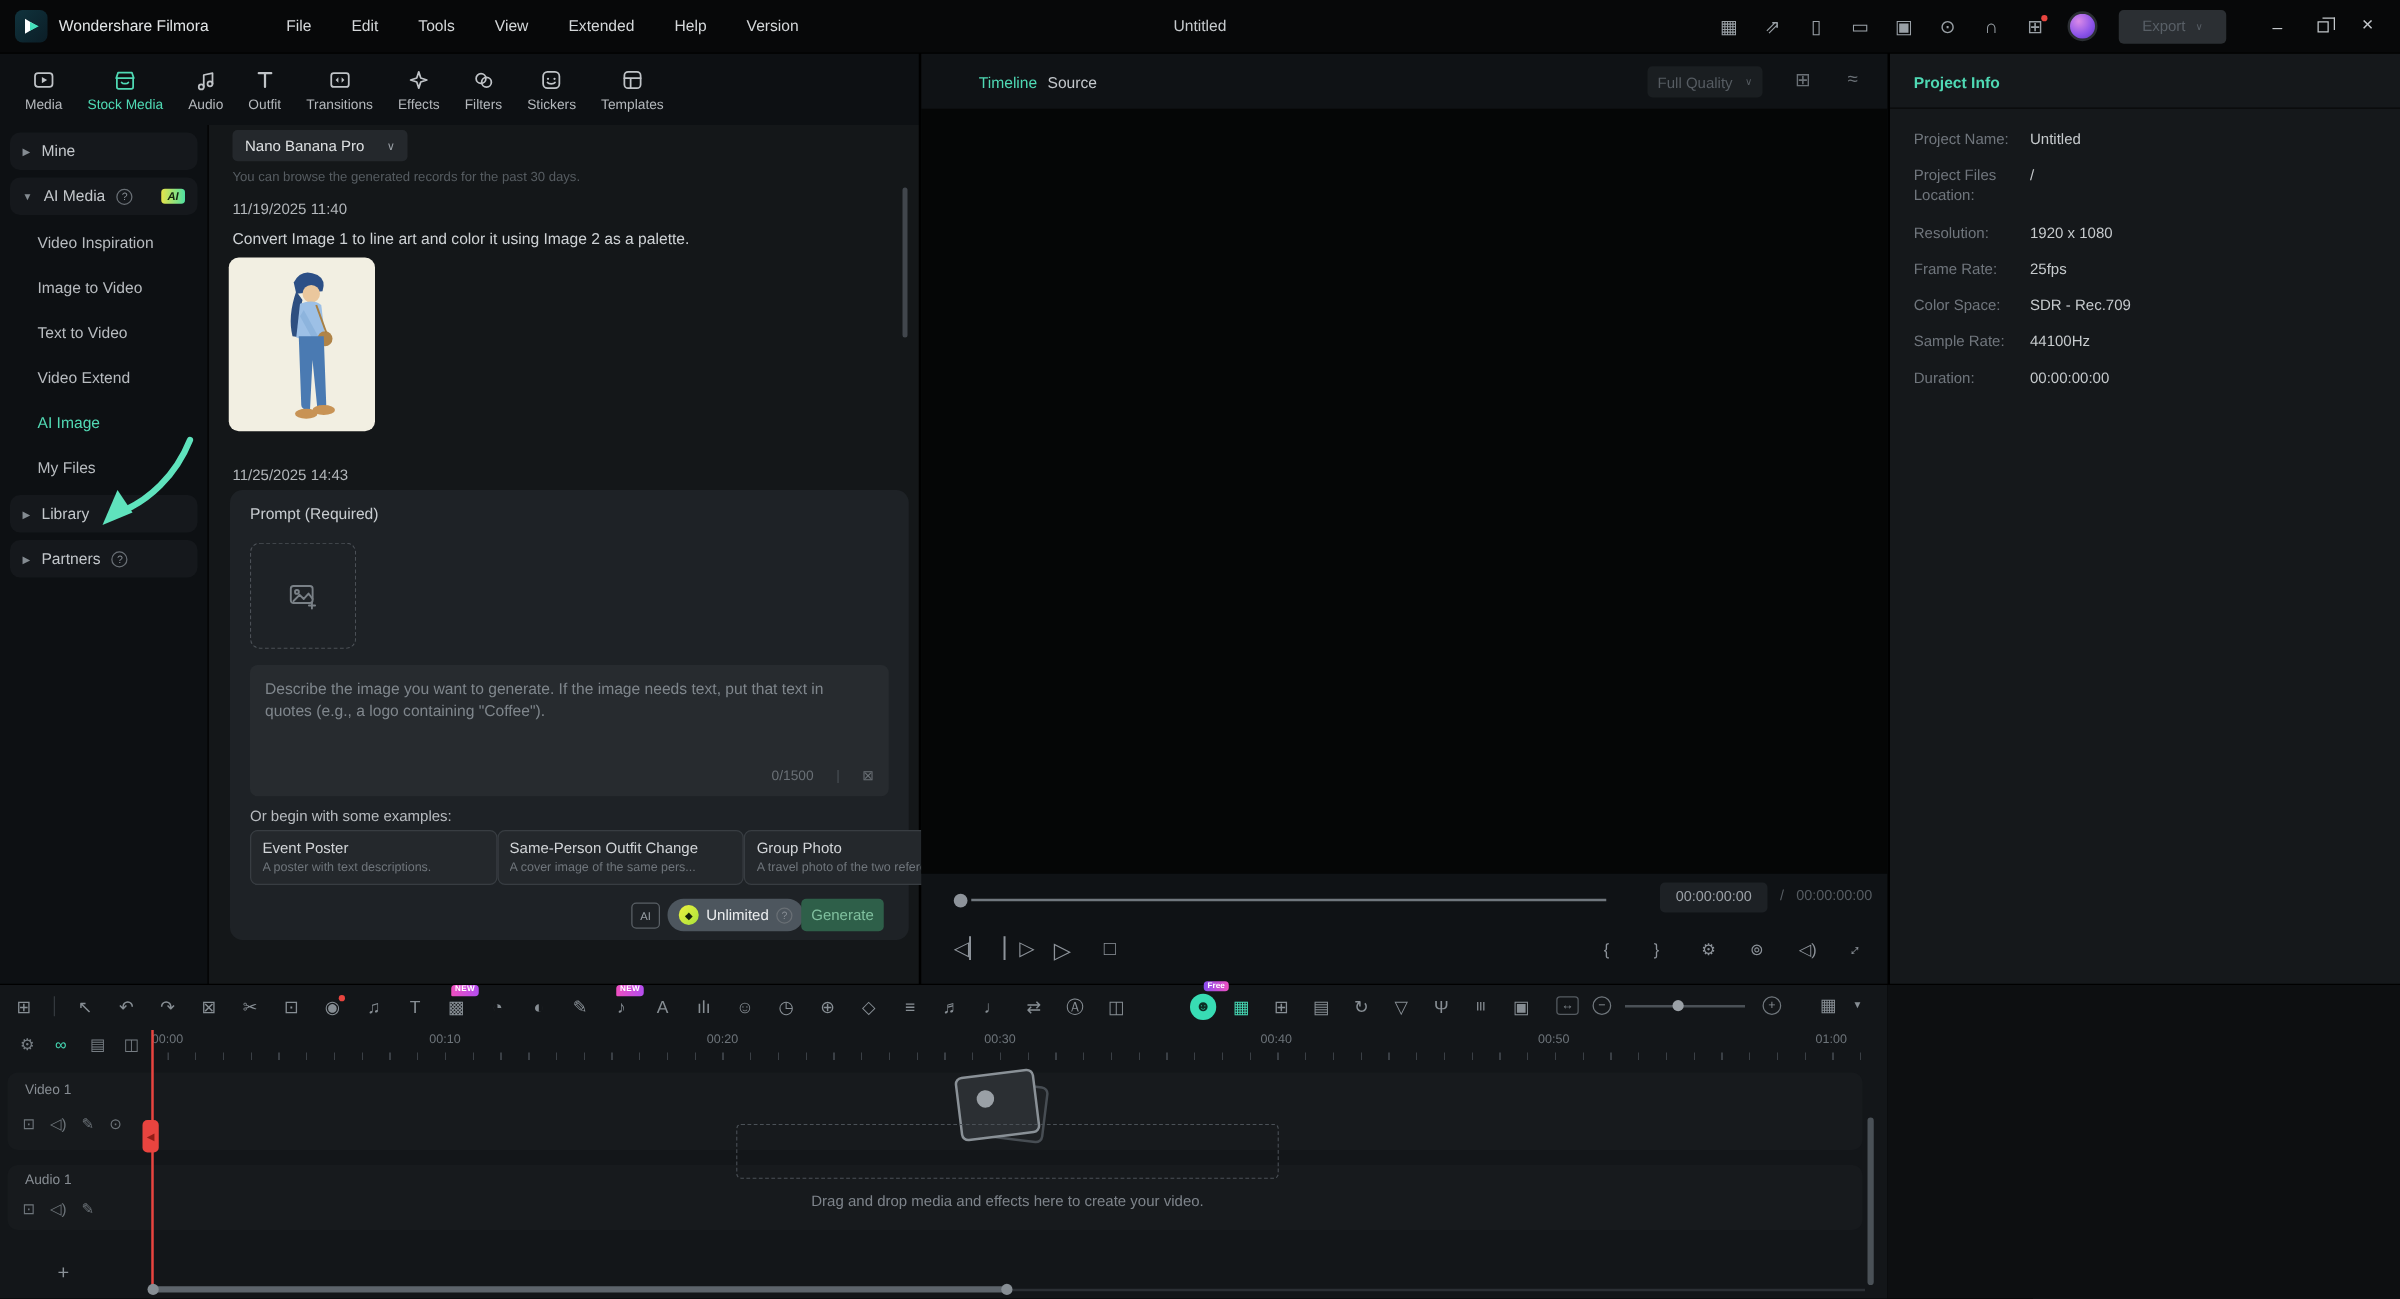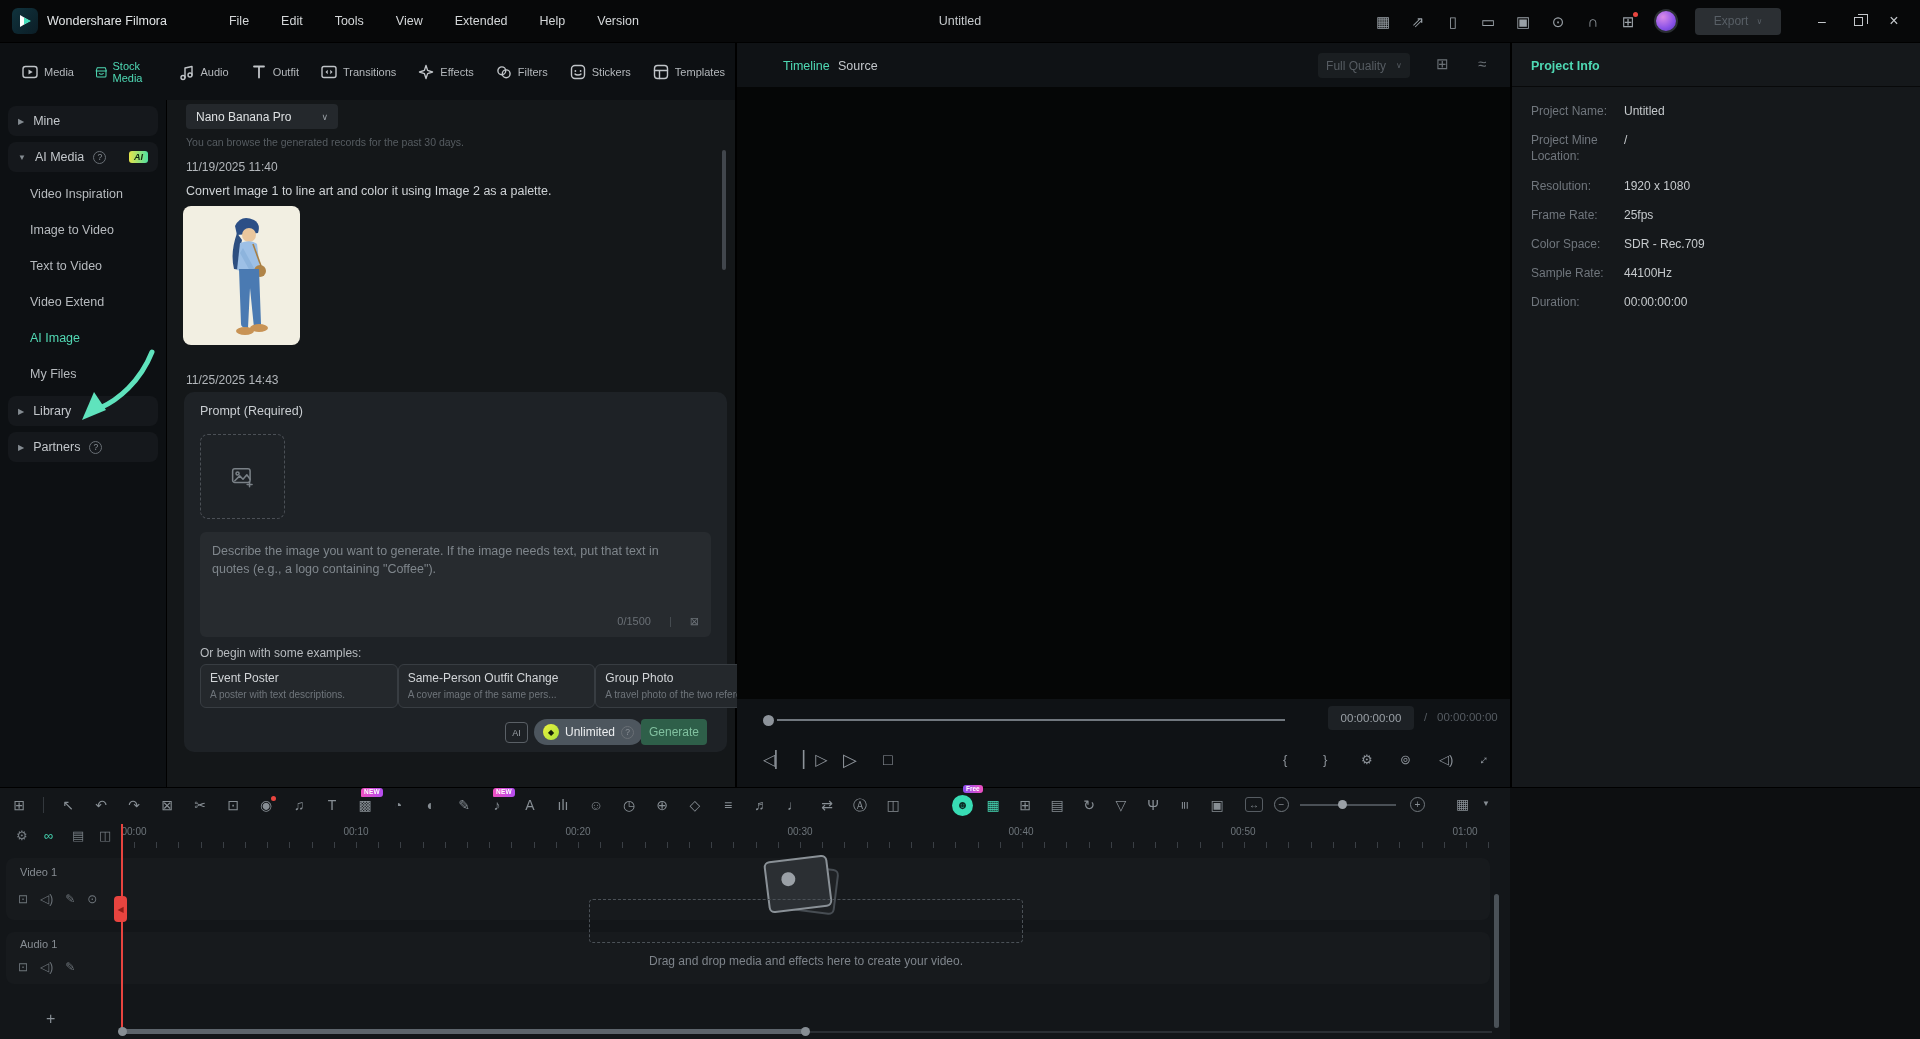--- a/index.html
+++ b/index.html
@@ -23,38 +23,38 @@
   .restore-box::before{content:'';position:absolute;top:-4px;left:3px;width:9px;height:9px;border:1px solid #c3c7cb;border-left:none;border-bottom:none}
 
   
   .badge{display:none;position:absolute}
   .badge.dot-badge{display:block;top:-2px;right:-1px;width:5px;height:5px;border-radius:50%;background:#e8453f}
   .badge.new-badge{display:block;top:-10px;right:-9px;font-size:6.5px;font-weight:700;padding:1px 3px;border-radius:3px 3px 3px 1px;background:linear-gradient(90deg,#ef4fc0,#b44df0);color:#fff;letter-spacing:.3px}
   .badge.free-badge{display:block;top:-10px;left:11px;font-size:6.5px;font-weight:700;padding:1px 3px;border-radius:3px;background:linear-gradient(90deg,#8a4df0,#ef4fc0);color:#fff}
 
   
   .media-tabs{position:absolute;left:0;top:43px;width:735px;height:57px;background:#0d1013;display:flex;align-items:center;padding-left:10px}
-  .tab{display:flex;flex-direction:row;align-items:center;gap:4px;padding:0 10px;font-size:11px;color:#b4b8bc}
+  .tab{display:flex;flex-direction:column;align-items:center;gap:4px;padding:0 10px;font-size:11px;color:#b4b8bc}
   .tab svg{stroke:#c0c4c8;fill:none;stroke-width:1.4;stroke-linecap:round;stroke-linejoin:round}
   .tab .fillpart{fill:#c0c4c8;stroke:none}
   .tab.active{color:#4fd9b4}
   .tab.active svg{stroke:#4fd9b4}
 
   
   .sidebar{position:absolute;left:0;top:100px;width:166px;height:687px;background:#0d1013}
   .side-group{position:absolute;left:8px;width:150px;height:30px;border-radius:8px;background:#15181c;display:flex;align-items:center;padding:0 10px;gap:9px;font-size:12.5px;color:#c3c7cb}
   .chev{font-size:8px;color:#848b91}
   .side-child{position:absolute;left:30px;height:28px;line-height:28px;font-size:12.5px;color:#b7bbbf}
   .side-child.active{color:#52d9b4}
   .ai-badge{margin-left:auto;background:linear-gradient(90deg,#e6e44a,#4fe0a2);color:#13250f;font-size:9px;font-weight:700;font-style:italic;padding:1px 5px;border-radius:3px}
   .help{width:13px;height:13px;border:1px solid #696f75;border-radius:50%;font-size:8.5px;color:#8a9097;display:inline-flex;align-items:center;justify-content:center;flex:none}
 
   
   .gen{position:absolute;left:167px;top:100px;width:568px;height:687px;background:#141719}
-  .model-select{position:absolute;left:19px;top:4px;width:152px;height:25px;background:#24282c;border-radius:4px;display:flex;align-items:center;padding:0 10px;font-size:12px;color:#dee1e3}
+  .model-select{position:absolute;left:19px;top:4px;width:140px;height:25px;background:#24282c;border-radius:4px;display:flex;align-items:center;padding:0 10px;font-size:12px;color:#dee1e3}
   .model-select .car{margin-left:auto;color:#9aa0a6;font-size:9px}
   .notice{position:absolute;left:19px;top:36px;font-size:10.5px;color:#565c61}
   .list-scrollbar{position:absolute;right:9px;top:50px;width:4px;height:120px;background:#41464c;border-radius:2px}
   .hist-date,.sess-date{position:absolute;left:19px;font-size:12px;color:#b3b7bb}
   .hist-prompt{position:absolute;left:19px;top:84px;font-size:12.5px;color:#ced2d5}
   .hist-thumb{position:absolute;left:16px;top:106px;width:117px;height:139px;border-radius:8px;background:#f2efe2;overflow:hidden}
   .prompt-card{position:absolute;left:17px;top:292px;width:543px;height:360px;background:#1e2226;border-radius:10px}
   .prompt-label{position:absolute;left:16px;top:12px;font-size:12.5px;color:#c9cdd1}
   .img-drop{position:absolute;left:16px;top:42px;width:85px;height:85px;border:1.5px dashed #4b5056;border-radius:8px;display:flex;align-items:center;justify-content:center}
   .img-drop svg{stroke:#7a8187;fill:none;stroke-width:1.4;stroke-linecap:round;stroke-linejoin:round}
@@ -413,21 +413,21 @@
   <div class="pi-title">Project Info</div>
   <div class="pi-div"></div>
   <div class="pi-rows">
 
       <div class="pi-row">
         <span class="l">Project Name:</span>
         <span class="v">Untitled</span>
       </div>
 
       <div class="pi-row">
-        <span class="l">Project Mine Location:</span>
+        <span class="l">Project Files Location:</span>
         <span class="v">/</span>
       </div>
 
       <div class="pi-row">
         <span class="l">Resolution:</span>
         <span class="v">1920 x 1080</span>
       </div>
 
       <div class="pi-row">
         <span class="l">Frame Rate:</span>

